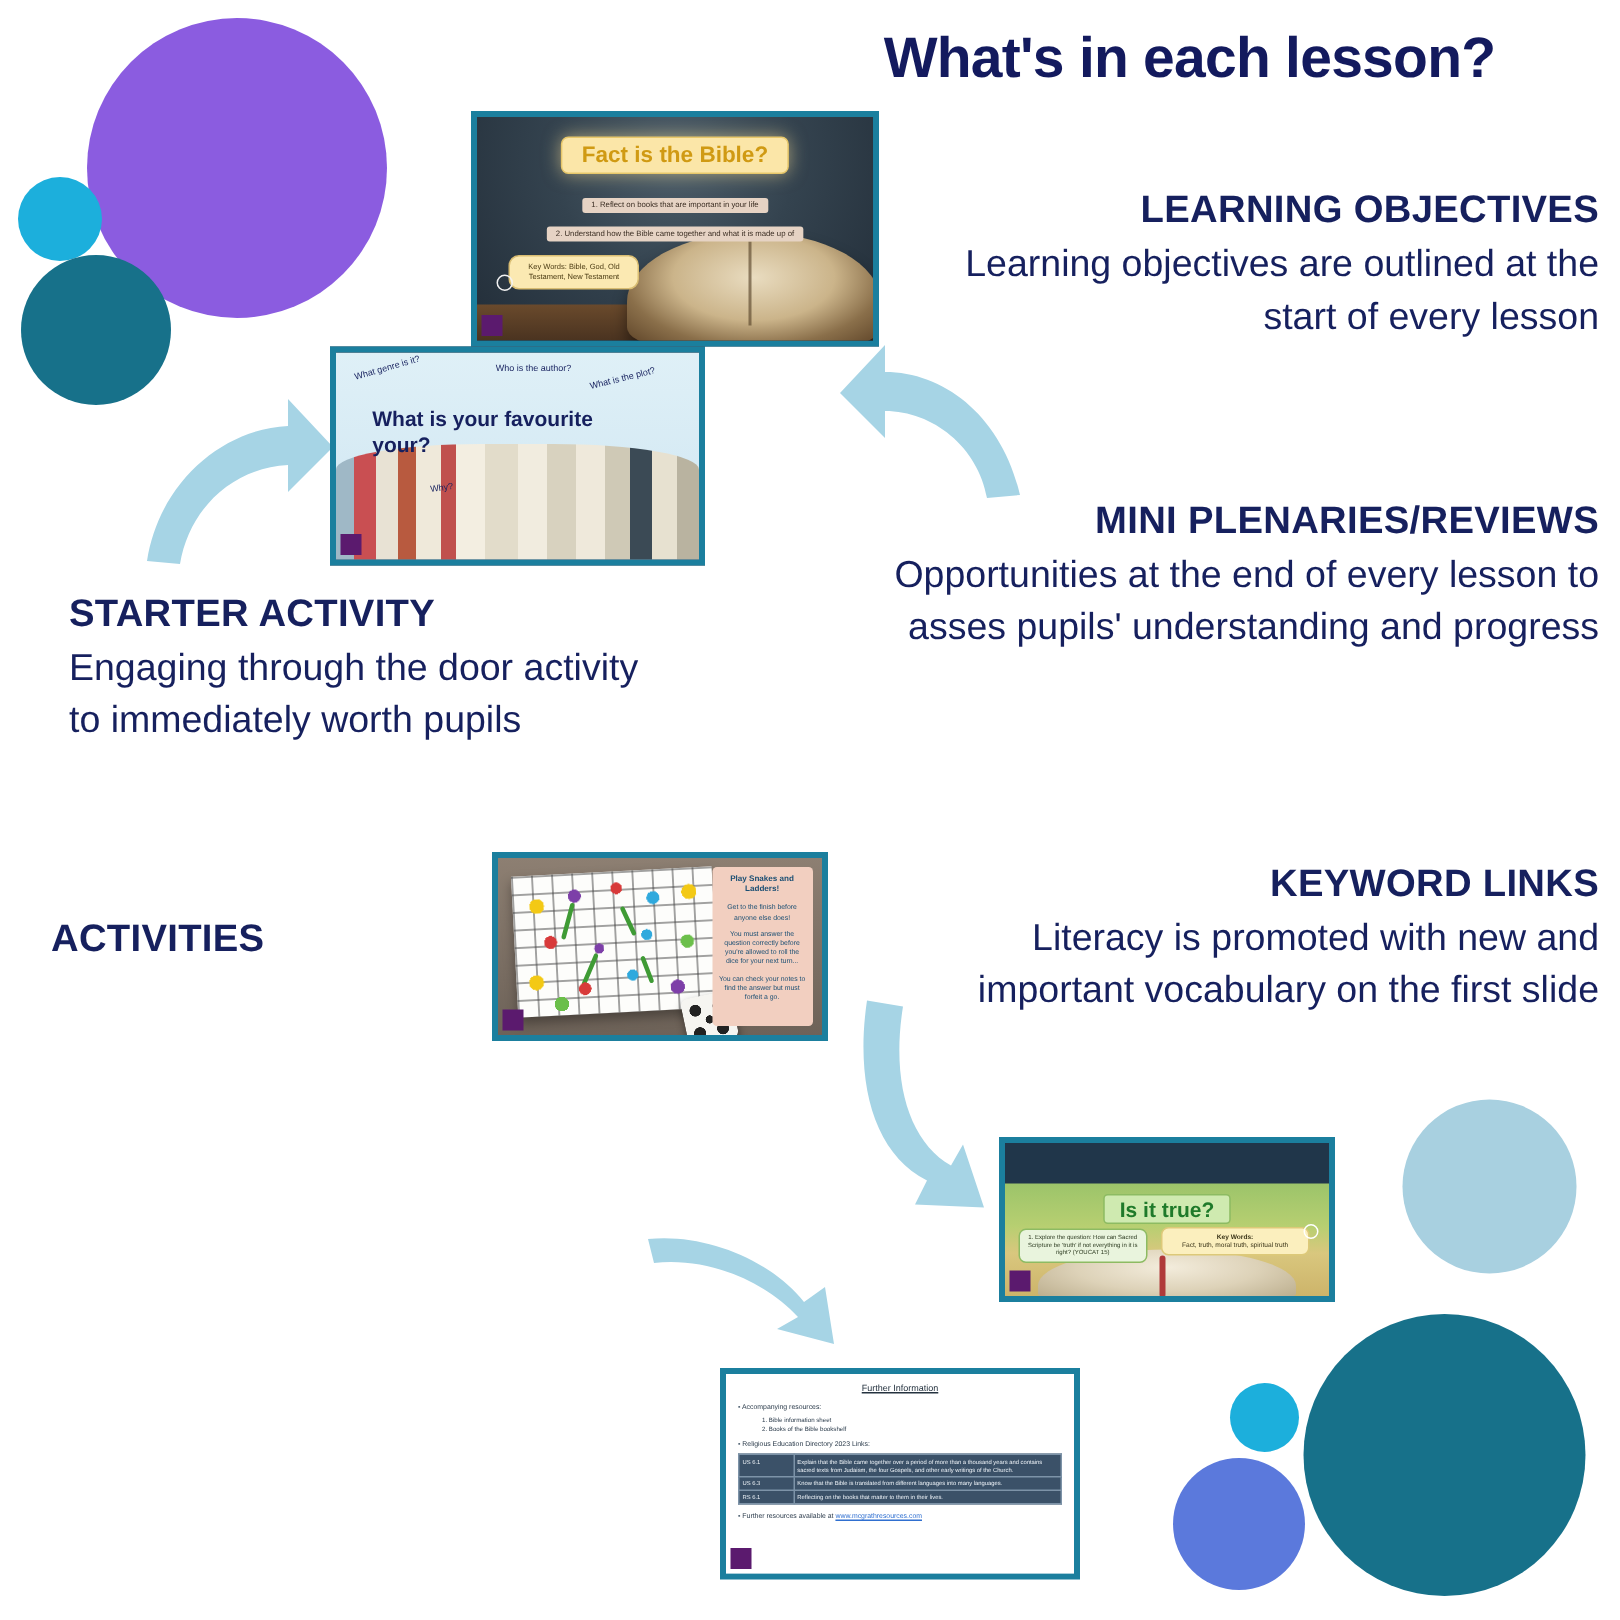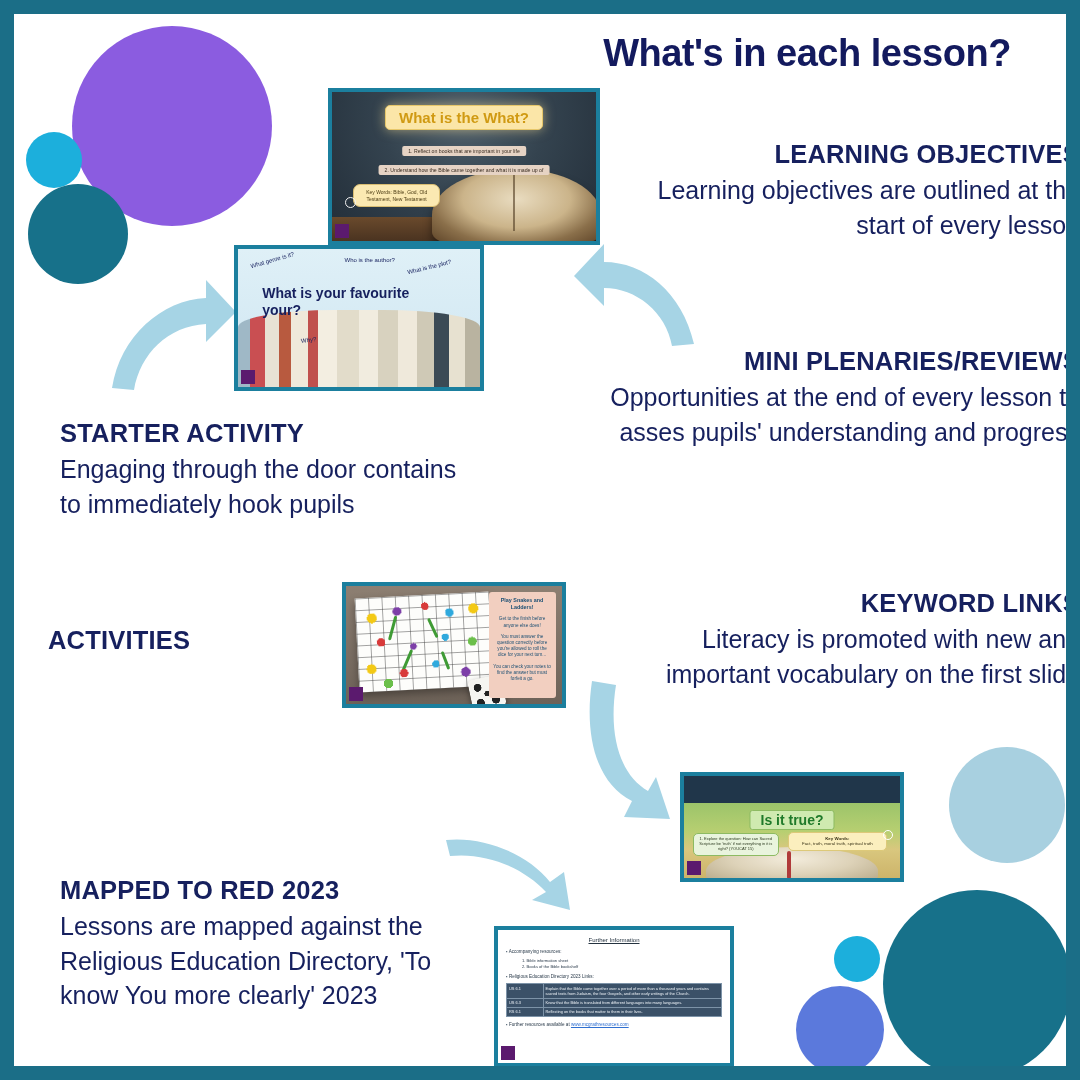--- a/index.html
+++ b/index.html
@@ -6,21 +6,20 @@
   html, body {
     width: 1080px; height: 1080px;
     font-family: "Liberation Sans", sans-serif;
     background: #1b6e87;
     overflow: hidden;
   }
   #poster {
     position: relative;
     width: 1080px; height: 1080px;
     background: #1b6e87;
-    padding: 14px;
   }
   #canvas {
     position: relative;
     width: 100%; height: 100%;
     background: #ffffff;
     overflow: hidden;
   }
 
   
   .circle { position: absolute; border-radius: 50%; }
@@ -56,21 +55,21 @@
     line-height: 1.15; margin-bottom: 4px;
   }
   .block .body {
     font-size: 25px; line-height: 1.38; font-weight: 300;
   }
   .align-right { text-align: right; }
   .align-left  { text-align: left; }
 
   .b-learning  { left: 596px; top: 126px;  width: 470px; }
   .b-plenary   { left: 572px; top: 333px;  width: 494px; }
-  .b-starter   { left: 46px;  top: 395px;  width: 400px; margin-top: 10px; }
+  .b-starter   { left: 46px;  top: 395px;  width: 400px; }
   .b-keyword   { left: 600px; top: 575px;  width: 466px; }
   .b-activity  { left: 34px;  top: 612px;  width: 380px; }
   .b-mapped    { left: 46px;  top: 862px;  width: 420px; }
 
   
   .slide {
     position: absolute;
     border: 4px solid #1b7f9e;
     background: #20364a;
     overflow: hidden;
@@ -316,42 +315,38 @@
       <div class="body">Learning objectives are outlined at the start of every lesson</div>
     </div>
 
     <div class="block b-plenary align-right">
       <div class="heading">MINI PLENARIES/REVIEWS</div>
       <div class="body">Opportunities at the end of every lesson to asses pupils' understanding and progress</div>
     </div>
 
     <div class="block b-starter align-left">
       <div class="heading">STARTER ACTIVITY</div>
-      <div class="body">Engaging through the door contains to immediately hook pupils</div>
+      <div class="body">Engaging through the door activity to immediately worth pupils</div>
     </div>
 
     <div class="block b-keyword align-right">
       <div class="heading">KEYWORD LINKS</div>
       <div class="body">Literacy is promoted with new and important vocabulary on the first slide</div>
     </div>
 
     <div class="block b-activity align-left">
       <div class="heading">ACTIVITIES</div>
     </div>
 
-    <div class="block b-mapped align-left">
-      <div class="heading">MAPPED TO RED 2023</div>
-      <div class="body">Lessons are mapped against the Religious Education Directory, 'To know You more clearly' 2023</div>
-    </div>
 
     <div class="slide s-bible">
       <div class="sl-inner">
         <div class="bk-table"></div>
         <div class="bk-photo"></div>
-        <div class="sl-title">What is the What?</div>
+        <div class="sl-title">Fact is the Bible?</div>
         <div class="obj obj-1">1. Reflect on books that are important in your life</div>
         <div class="obj obj-2">2. Understand how the Bible came together and what it is made up of</div>
         <div class="kw">Key Words: Bible, God, Old Testament, New Testament</div>
         <div class="logo-chip"></div>
       </div>
     </div>
 
     <div class="slide s-book">
       <div class="sl-inner">
         <div class="books"></div>

